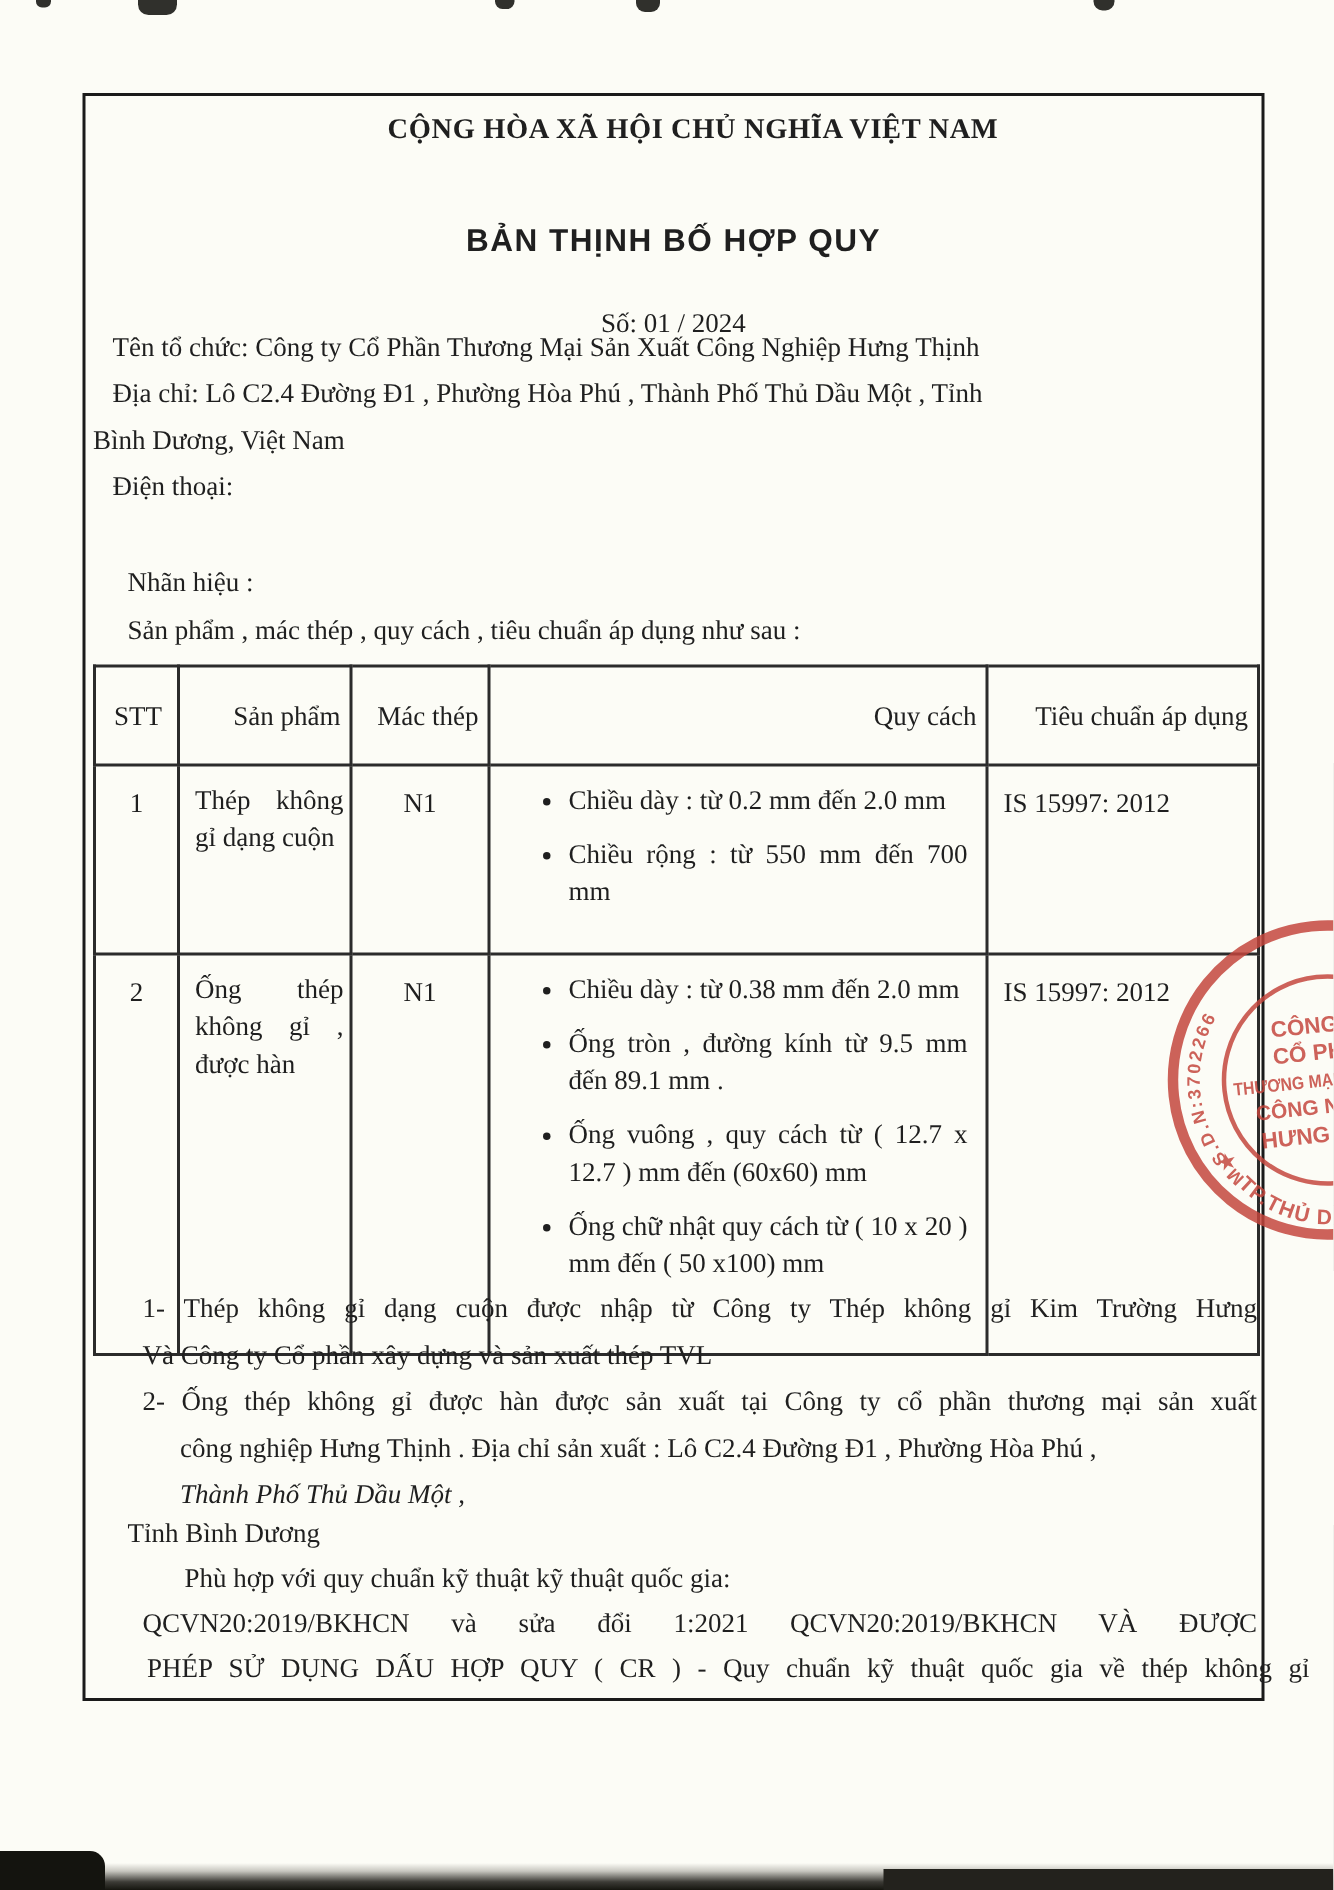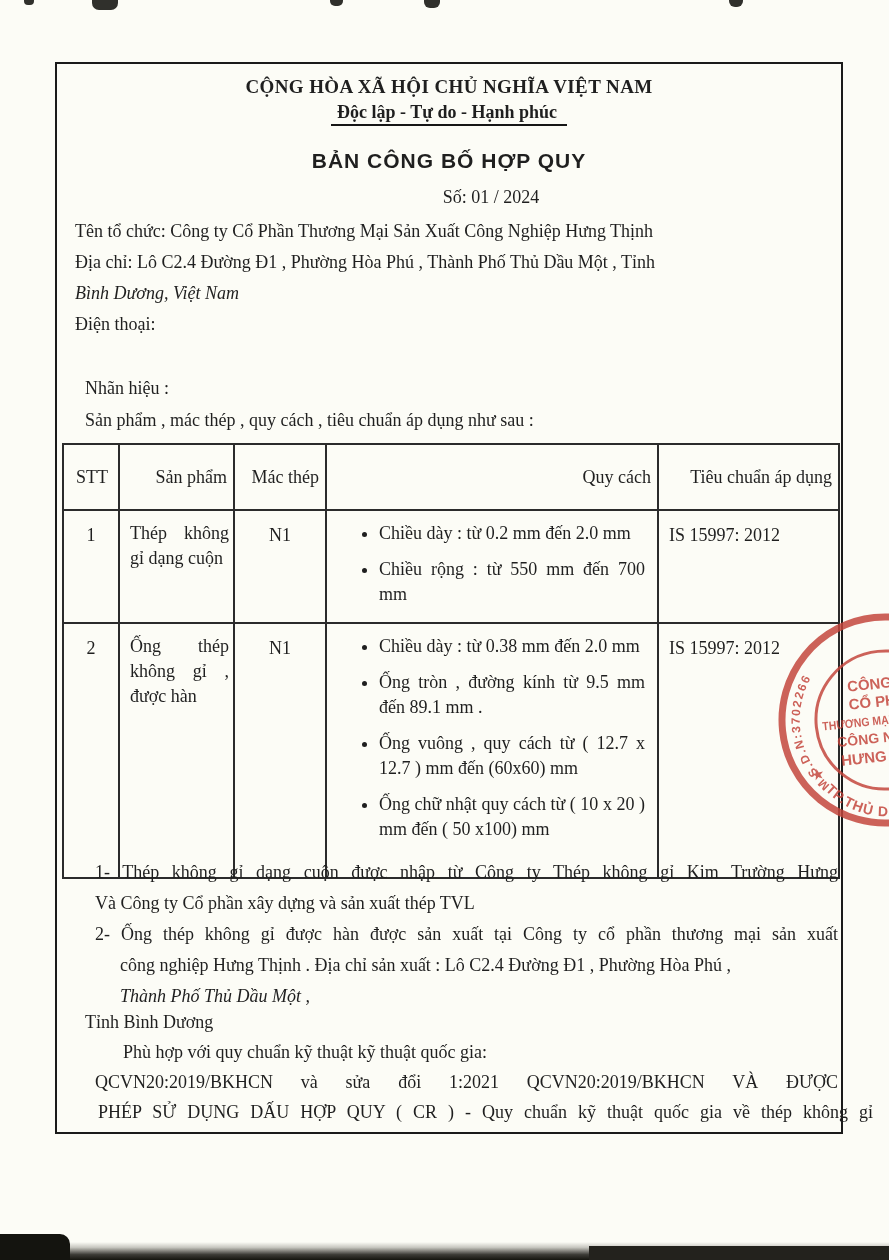--- a/index.html
+++ b/index.html
@@ -28,21 +28,21 @@
     font-size:18px; line-height:25px;
   }
   table.spec-table th, table.spec-table td { border:2px solid #2b2b2b; }
   table.spec-table th { font-weight:normal; text-align:right; height:40px; vertical-align:middle; padding:0 6px 0 12px; }
   table.spec-table th.c-stt { text-align:right; padding:12px; }
   table.spec-table th.c-spec { padding-left:18px; }
   table.spec-table td { vertical-align:top; }
   td.c-stt { text-align:center; padding-top:12px; }
   td.c-prod { padding:10px 4px 0 10px; text-align:justify; }
   td.c-grade { text-align:center; padding-top:12px; }
-  td.c-spec { padding:8px 12px 4px 8px; }
+  td.c-spec { padding:8px 12px 17px 8px; }
   td.c-std { padding:12px 6px 0 10px; }
   tr.row-1 td { height:95px; }
   tr.row-2 td { height:240px; }
   ul.specs { margin:0; padding:2px 0 0 44px; list-style:disc; }
   ul.specs li { margin-bottom:11px; text-align:justify; max-width:268px; }
 
   .scan-mark { position:absolute; background:#30302c; }
   .scan-bottom {
     position:absolute; left:0; bottom:0; width:100%; height:18px;
     background:linear-gradient(to bottom, rgba(120,118,110,0) 0%, rgba(120,118,110,.4) 30%, #3c3b36 70%, #15150f 100%);
@@ -64,29 +64,28 @@
 <div class="page">
 
   <div class="scan-mark" style="left:24px; top:0; width:10px; height:5px; border-radius:0 0 4px 4px;"></div>
   <div class="scan-mark" style="left:92px; top:0; width:26px; height:10px; border-radius:0 0 7px 7px;"></div>
   <div class="scan-mark" style="left:330px; top:0; width:13px; height:6px; border-radius:0 0 5px 5px;"></div>
   <div class="scan-mark" style="left:424px; top:0; width:16px; height:8px; border-radius:0 0 6px 6px;"></div>
   <div class="scan-mark" style="left:729px; top:0; width:14px; height:7px; border-radius:0 0 6px 6px;"></div>
 
   <div class="frame"></div>
 
-  <div class="line centered nat-header" style="top:74px;">CỘNG HÒA XÃ HỘI CHỦ NGHĨA VIỆT NAM</div>
-  <div class="line centered motto" style="top:100px;"><span>Độc lập - Tự do - Hạnh phúc</span></div>
+  <div class="line centered nat-header" style="top:74px;margin-left:13px;">CỘNG HÒA XÃ HỘI CHỦ NGHĨA VIỆT NAM</div>
 
-  <div class="line centered doc-title" style="top:148px;">BẢN CÔNG BỐ HỢP QUY</div>
-  <div class="line centered" style="top:185px;margin-left:42px;">Số: 01 / 2024</div>
+  <div class="line centered doc-title" style="top:148px;">BẢN THỊNH BỐ HỢP QUY</div>
+  <div class="line centered" style="top:203px;">Số: 01 / 2024</div>
 
   <div class="line" style="left:75px; top:219px;">Tên tổ chức: Công ty Cổ Phần Thương Mại Sản Xuất Công Nghiệp Hưng Thịnh</div>
   <div class="line" style="left:75px; top:250px;">Địa chỉ: Lô C2.4 Đường Đ1 , Phường Hòa Phú , Thành Phố Thủ Dầu Một , Tỉnh</div>
-  <div class="line" style="left:75px; top:281px;font-style:italic;">Bình Dương, Việt Nam</div>
+  <div class="line" style="left:62px; top:281px;">Bình Dương, Việt Nam</div>
   <div class="line" style="left:75px; top:312px;">Điện thoại:</div>
 
   <div class="line" style="left:85px; top:376px;">Nhãn hiệu :</div>
   <div class="line" style="left:85px; top:408px;">Sản phẩm , mác thép , quy cách , tiêu chuẩn áp dụng như sau :</div>
 
   <table class="spec-table">
     <colgroup>
       <col style="width:56px">
         <col style="width:115px">
         <col style="width:92px">

